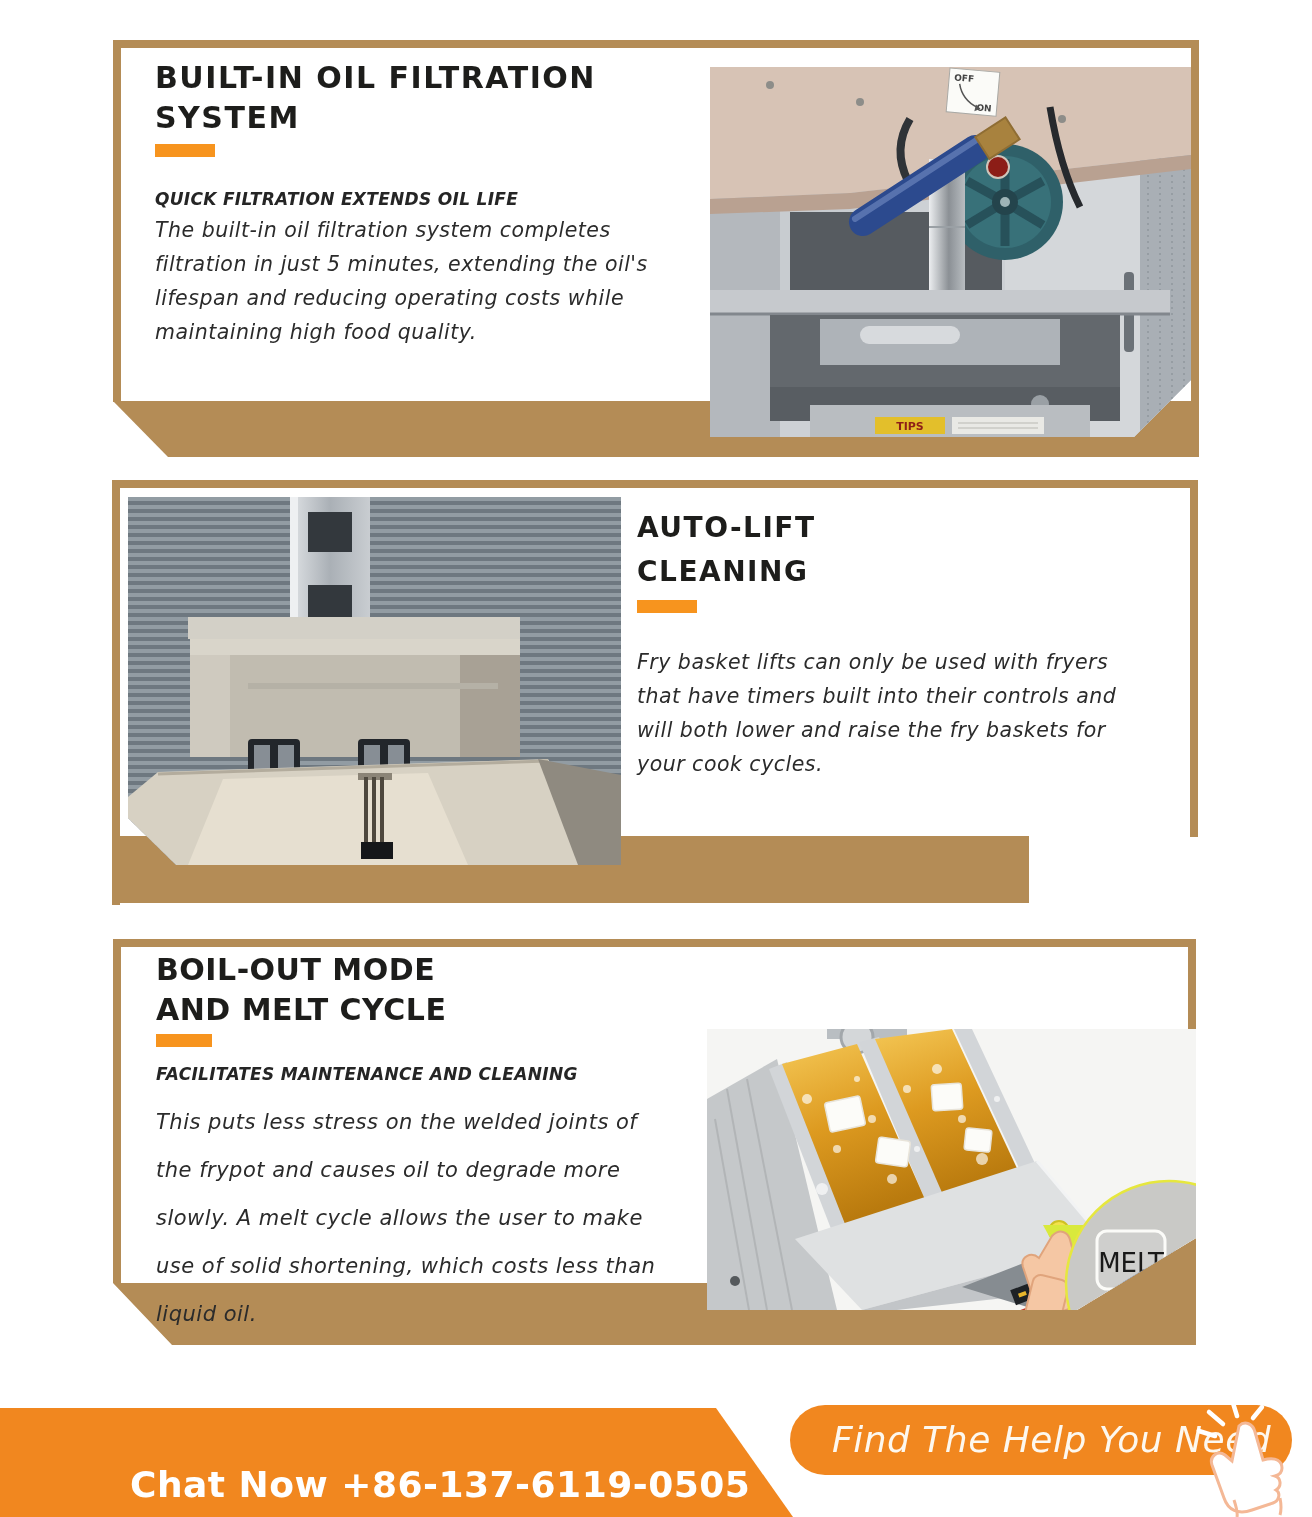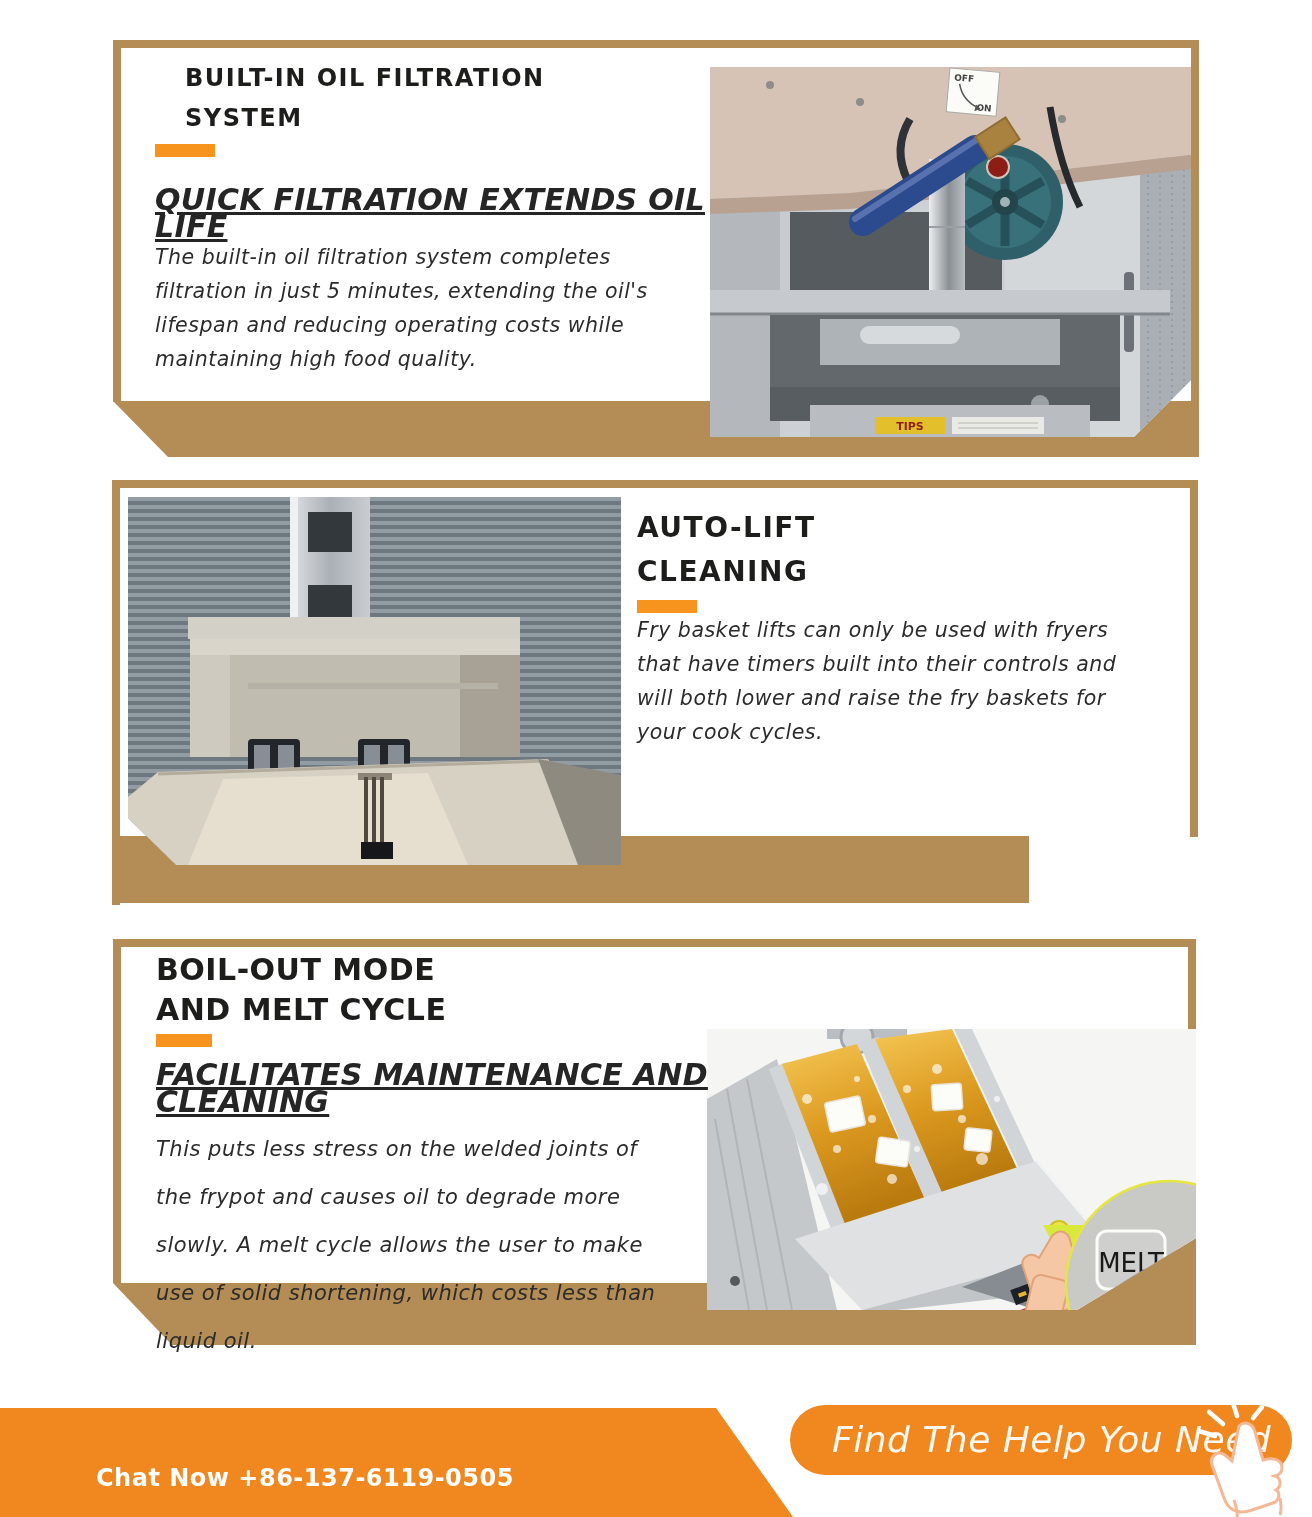--- a/index.html
+++ b/index.html
@@ -5,33 +5,33 @@
   html,body{margin:0;padding:0;background:#ffffff;}
   #page{position:relative;width:1312px;height:1517px;background:#ffffff;overflow:hidden;
         font-family:"DejaVu Sans","Liberation Sans",sans-serif;}
   .section{position:absolute;}
   .strip{position:absolute;background:#b48c56;z-index:1;}
   .band{position:absolute;inset:0;background:#b48c56;z-index:1;}
   .card{position:absolute;background:#ffffff;z-index:0;}
   .photo{position:absolute;z-index:2;overflow:hidden;}
   .text-block{position:absolute;z-index:3;}
   .card-title{font-weight:800;color:#1d1d1b;}
-  .s1 .card-title{font-size:24px;line-height:40px;letter-spacing:1.5px;margin-left:30px;}
+  .s1 .card-title{font-size:30px;line-height:40px;letter-spacing:1.5px;}
   .s2 .card-title{font-size:28px;line-height:44px;letter-spacing:1.5px;}
   .s3 .card-title{font-size:30px;line-height:40px;letter-spacing:0.5px;}
   .accent-bar{background:#f7941e;width:60px;height:13px;}
-  .card-subtitle{font-weight:700;font-style:italic;color:#252525;font-size:30px;line-height:27px;letter-spacing:0.3px;text-decoration:underline;}
+  .card-subtitle{font-weight:700;font-style:italic;color:#252525;font-size:17px;line-height:27px;letter-spacing:0.3px;}
   .card-body{font-style:italic;color:#2b2b2b;font-size:20.5px;letter-spacing:0.5px;}
   .s1 .card-body{line-height:34px;width:520px;}
   .s2 .card-body{line-height:34px;width:500px;}
   .s3 .card-body{font-size:21px;line-height:48px;width:505px;font-style:italic;}
   
   #chat-banner{position:absolute;left:0;top:1408px;width:793px;height:109px;background:#f1871f;
      clip-path:polygon(0 0,716px 0,100% 100%,0 100%);z-index:4;}
-  #chat-text{position:absolute;left:96px;top:56px;color:#ffffff;font-weight:800;font-size:24px;letter-spacing:0.5px;}
+  #chat-text{position:absolute;left:130px;top:56px;color:#ffffff;font-weight:800;font-size:36px;letter-spacing:0.5px;}
   #help-pill{position:absolute;left:790px;top:1405px;width:502px;height:70px;background:#f1871f;border-radius:36px;z-index:4;}
   #help-text{position:absolute;left:42px;top:0;height:70px;line-height:70px;color:#fdf8ef;font-style:italic;font-size:36px;letter-spacing:0.5px;}
   #hand-icon{position:absolute;left:1185px;top:1402px;z-index:5;}
   .corr{background:repeating-linear-gradient(180deg,#929ca3 0px,#929ca3 4px,#6e7880 4px,#6e7880 8px);}
 </style>
 </head>
 <body>
 
 <div id="page">
 
@@ -152,21 +152,21 @@
     <div class="strip" style="left:0;top:0;width:8px;height:425px;"></div>
     <div class="strip" style="left:1078px;top:0;width:8px;height:357px;"></div>
     <div class="band" style="clip-path:polygon(0px 356px,1086px 356px,1017px 423px,0px 423px);"></div>
 
     <div class="text-block" style="left:525px;top:26px;width:545px;">
       <div class="card-title">
         <span>AUTO-LIFT</span><br>
         <span>CLEANING</span>
       </div>
       <div class="accent-bar" style="margin-top:6px;"></div>
-      <div class="card-body" style="margin-top:0;">Fry basket lifts can only be used with fryers that have timers built into their controls and will both lower and raise the fry baskets for your cook cycles.</div>
+      <div class="card-body" style="margin-top:32px;">Fry basket lifts can only be used with fryers that have timers built into their controls and will both lower and raise the fry baskets for your cook cycles.</div>
     </div>
 
     <div class="photo corr" style="left:16px;top:17px;width:493px;height:368px;
                 clip-path:polygon(0 0,100% 0,100% 100%,48px 100%,0 321px);">
       <svg width="493" height="368" viewBox="0 0 493 368">
         <defs>
           <linearGradient id="colgrad2" x1="0" y1="0" x2="1" y2="0">
             <stop offset="0" stop-color="#dfe2e5"></stop>
               <stop offset="0.5" stop-color="#aab0b6"></stop>
               <stop offset="1" stop-color="#c9cdd1"></stop>

